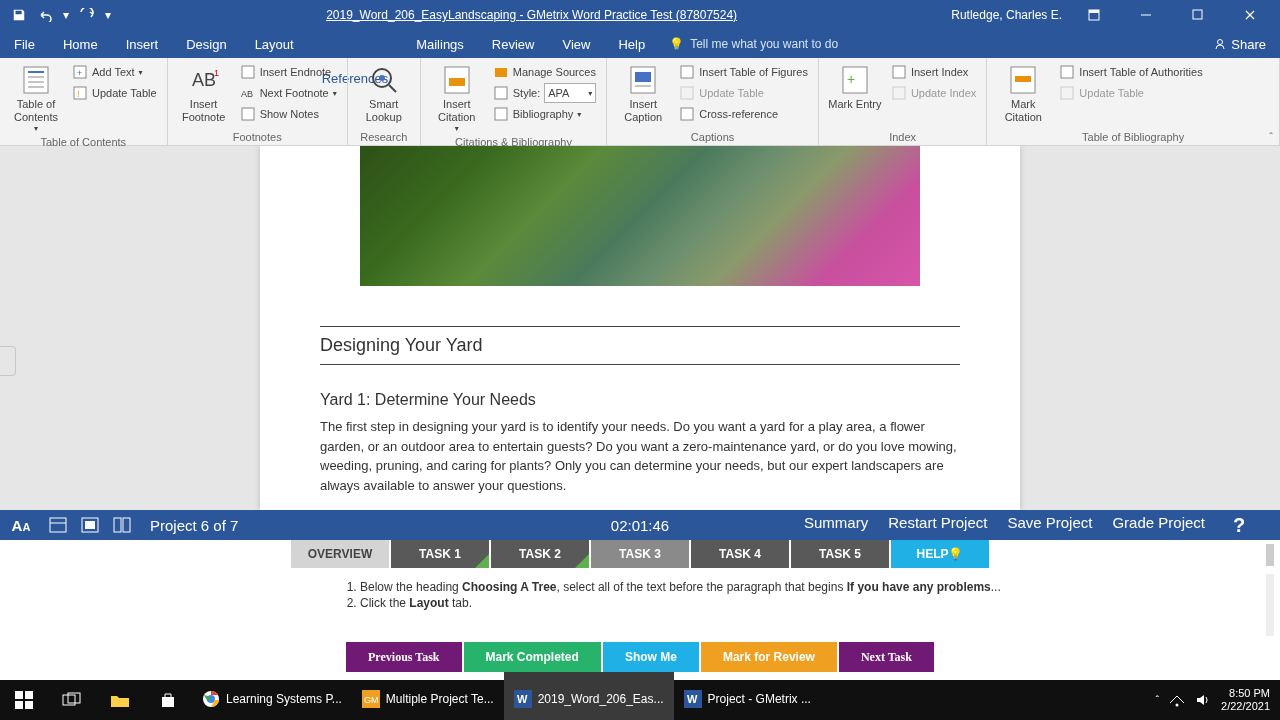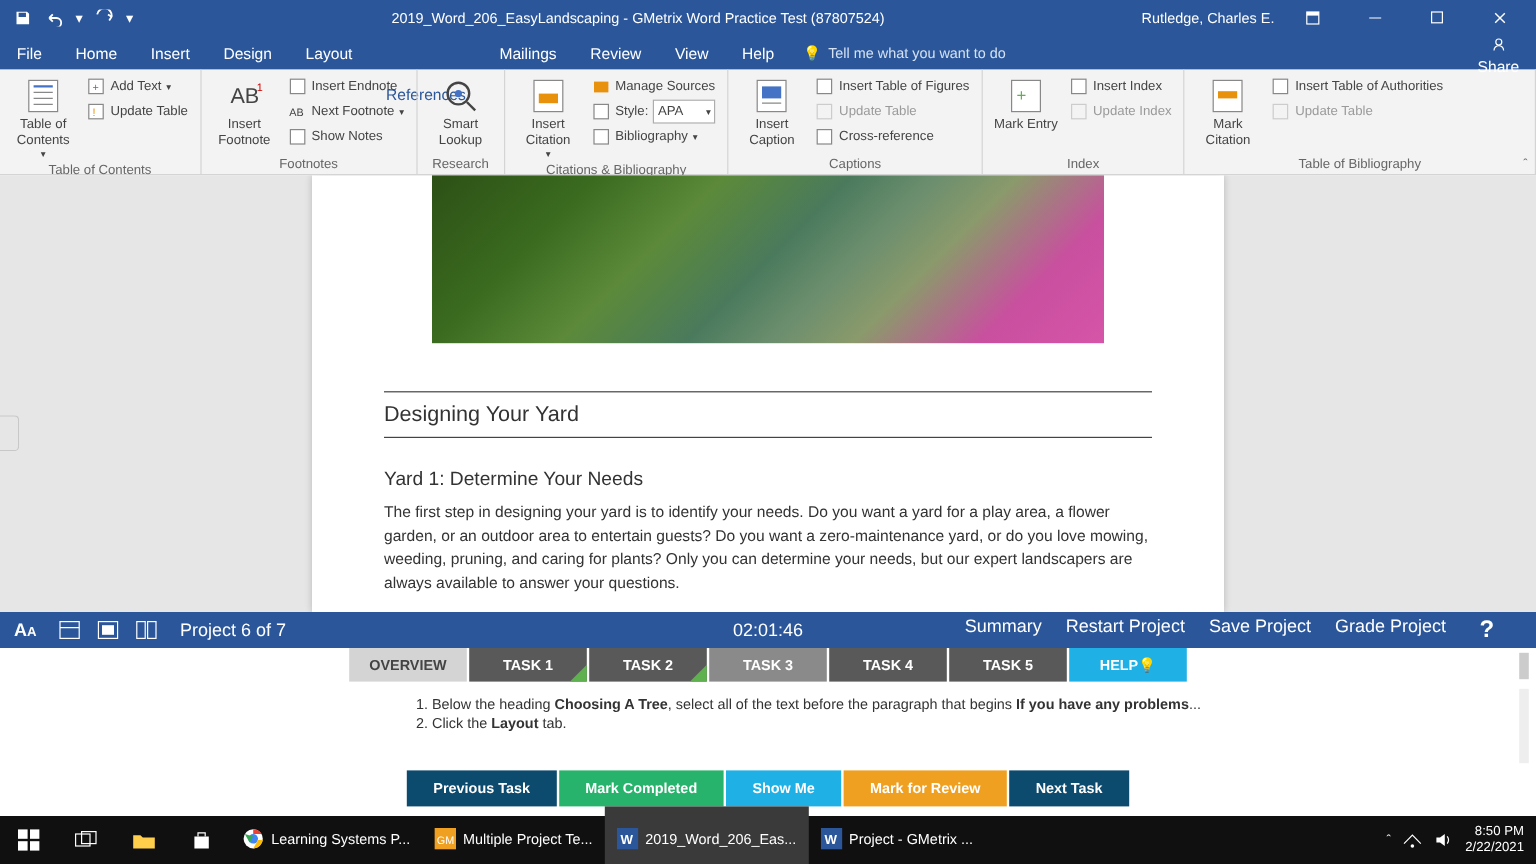--- a/index.html
+++ b/index.html
@@ -1,31 +1,31 @@
 <!DOCTYPE html>
 <html><head>
 <meta charset="utf-8">
 <style>
 * { margin: 0; padding: 0; box-sizing: border-box; font-family: 'Segoe UI', Tahoma, sans-serif; }
 body { width: 1280px; height: 720px; overflow: hidden; background: #fff; position: relative; }
 
 
 .titlebar { height: 30px; background: #2b579a; display: flex; align-items: center; color: #fff; font-size: 12px; }
 .titlebar-left { display: flex; align-items: center; gap: 8px; padding-left: 10px; }
-.titlebar-center { flex: 1; text-align: center; }
+.titlebar-center { flex: 1; text-align: center; text-decoration: underline; }
 .titlebar-right { display: flex; align-items: center; gap: 12px; padding-right: 10px; }
 .qat-btn { width: 18px; height: 18px; display: inline-flex; align-items: center; justify-content: center; cursor: pointer; }
 .win-btn { width: 40px; height: 30px; display: inline-flex; align-items: center; justify-content: center; cursor: pointer; }
 
 
 .menutabs { height: 28px; background: #2b579a; display: flex; align-items: stretch; color: #fff; font-size: 13px; }
 .menutab { padding: 0 14px; display: flex; align-items: center; cursor: pointer; }
 .menutab.active { background: #f3f3f3; color: #2b579a; margin-top: 48px; }
 .tell-me { display: flex; align-items: center; gap: 6px; padding-left: 10px; color: #d5e2f2; font-size: 12px; }
-.share { margin-left: auto; padding: 0 14px; display: flex; align-items: center; gap: 4px; flex-direction: column; }
+.share { margin-left: auto; padding: 0 14px; display: flex; align-items: center; gap: 4px; }
 
 
 .ribbon { height: 88px; background: #f3f3f3; border-bottom: 1px solid #d4d4d4; display: flex; font-size: 11px; color: #444; }
 .rgroup { border-right: 1px solid #d4d4d4; padding: 4px 8px 2px; display: flex; flex-direction: column; position: relative; }
 .rgroup-body { flex: 1; display: flex; align-items: flex-start; gap: 6px; }
 .rgroup-label { text-align: center; font-size: 11px; color: #666; padding-top: 2px; }
 .rbtn-big { display: flex; flex-direction: column; align-items: center; justify-content: flex-start; width: 56px; cursor: pointer; text-align: center; line-height: 1.2; padding-top: 2px; }
 .rbtn-big .icon-lg { width: 32px; height: 32px; margin-bottom: 2px; }
 .rbtn-sm { display: flex; align-items: center; gap: 4px; height: 20px; cursor: pointer; padding: 0 2px; white-space: nowrap; }
 .rbtn-sm.dim { color: #9a9a9a; }
@@ -62,21 +62,21 @@
 .task-tab.help { background: #1fb0e6; }
 .task-tab .check { position: absolute; right: 0; bottom: 0; width: 0; height: 0; border-left: 14px solid transparent; border-bottom: 14px solid #5fb04f; }
 
 .gm-instr { flex: 1; background: #fff; padding: 10px 50px 4px 60px; font-size: 12px; color: #333; overflow: hidden; position: relative; }
 .gm-instr::after { content:''; position:absolute; right:6px; top:4px; bottom:4px; width:8px; background:#eee; }
 .gm-instr ol { margin-left: 300px; }
 .gm-instr li { margin-bottom: 2px; }
 
 .gm-btns { height: 40px; display: flex; justify-content: center; gap: 2px; align-items: center; padding-bottom: 6px; }
 .gm-btn { height: 30px; padding: 0 22px; font-size: 12px; font-weight: 600; color: #fff; border: none; cursor: pointer; }
-.gm-btn.prev, .gm-btn.next { background: #0c4a6e; }
+.gm-btn.prev, .gm-btn.next { background: #701a75; font-family: Liberation Serif, serif; }
 .gm-btn.complete { background: #27b36b; }
 .gm-btn.show { background: #1fb0e6; }
 .gm-btn.review { background: #f0a020; }
 
 
 .taskbar { position: absolute; left: 0; right: 0; bottom: 0; height: 40px; background: #101010; display: flex; align-items: center; }
 .tb-btn { width: 48px; height: 40px; display: flex; align-items: center; justify-content: center; cursor: pointer; color: #fff; }
 .tb-app { height: 56px; padding: 0 10px; display: flex; align-items: center; gap: 6px; color: #fff; font-size: 12px; cursor: pointer; border-bottom: 2px solid transparent; }
 .tb-app.running { border-bottom: 2px solid #76b9ed; }
 .tb-app.active { background: #3a3a3a; }

